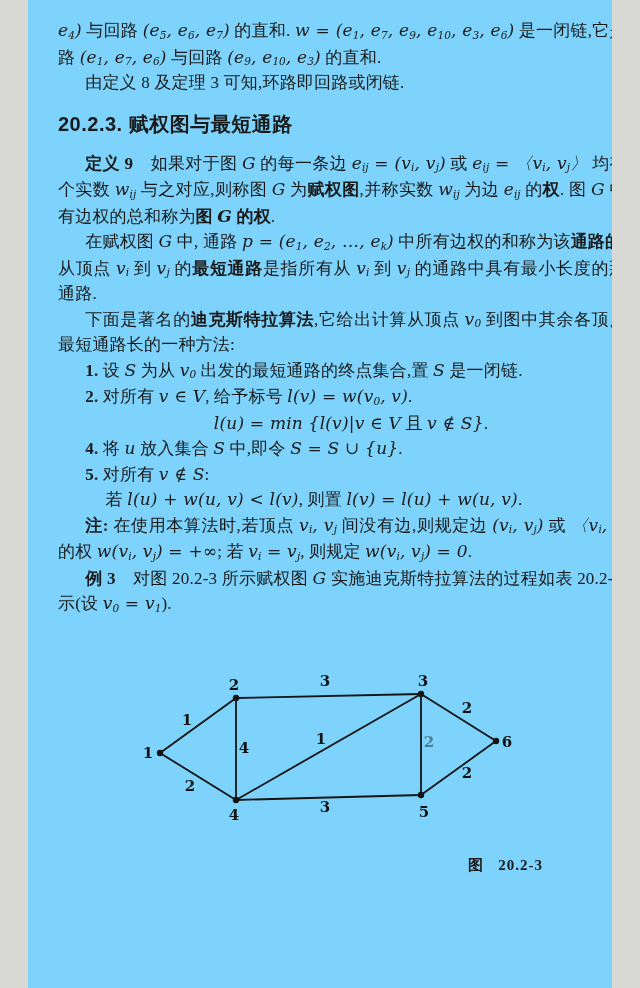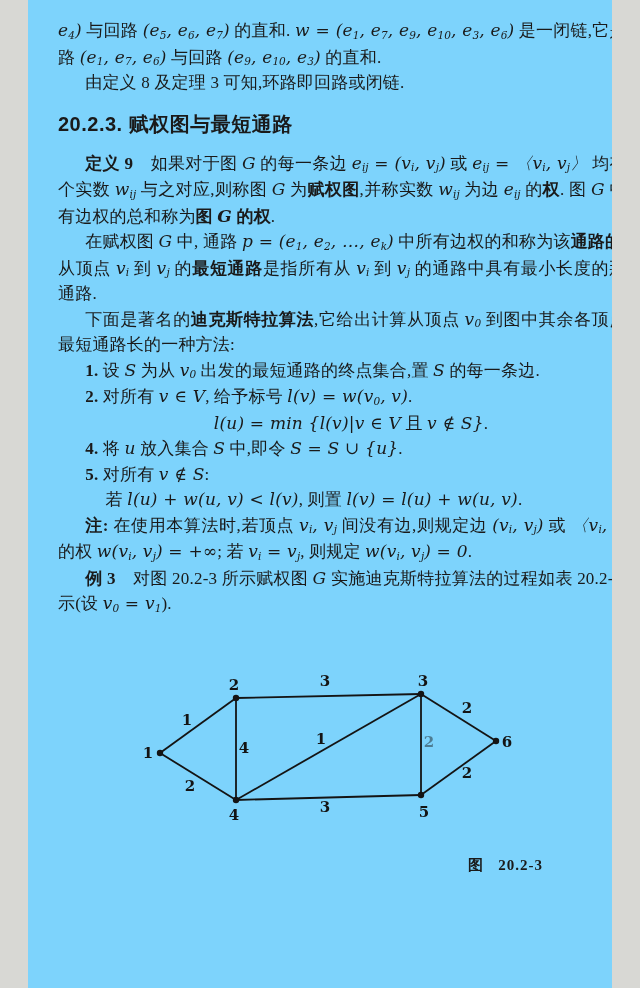--- a/index.html
+++ b/index.html
@@ -70,21 +70,21 @@
 
     <p><span class="m">e<span class="sub">4</span>)</span><span> 与回路 </span><span class="m">(e<span class="sub">5</span>, e<span class="sub">6</span>, e<span class="sub">7</span>)</span><span> 的直和. </span><span class="m">w = (e<span class="sub">1</span>, e<span class="sub">7</span>, e<span class="sub">9</span>, e<span class="sub">10</span>, e<span class="sub">3</span>, e<span class="sub">6</span>)</span><span> 是一闭链,它是回路 </span><span class="m">(e<span class="sub">1</span>, e<span class="sub">7</span>, e<span class="sub">6</span>)</span><span> 与回路 </span><span class="m">(e<span class="sub">9</span>, e<span class="sub">10</span>, e<span class="sub">3</span>)</span><span> 的直和.</span></p>
     <p class="indent"><span>由定义 8 及定理 3 可知,环路即回路或闭链.</span></p>
 
     <h2 class="section">20.2.3. 赋权图与最短通路</h2>
 
     <p class="indent"><span class="b">定义 9</span><span>　如果对于图 </span><span class="m">G</span><span> 的每一条边 </span><span class="m">e<span class="sub">ij</span> = (v<span class="sub">i</span>, v<span class="sub">j</span>)</span><span> 或 </span><span class="m">e<span class="sub">ij</span> = 〈v<span class="sub">i</span>, v<span class="sub">j</span>〉</span><span> 均有一个实数 </span><span class="m">w<span class="sub">ij</span></span><span> 与之对应,则称图 </span><span class="m">G</span><span> 为</span><span class="b">赋权图</span><span>,并称实数 </span><span class="m">w<span class="sub">ij</span></span><span> 为边 </span><span class="m">e<span class="sub">ij</span></span><span> 的</span><span class="b">权</span><span>. 图 </span><span class="m">G</span><span> 中所有边权的总和称为</span><span class="b">图 </span><span class="b m">G</span><span class="b"> 的权</span><span>.</span></p>
     <p class="indent"><span>在赋权图 </span><span class="m">G</span><span> 中, 通路 </span><span class="m">p = (e<span class="sub">1</span>, e<span class="sub">2</span>, …, e<span class="sub">k</span>)</span><span> 中所有边权的和称为该</span><span class="b">通路的长</span><span>. 从顶点 </span><span class="m">v<span class="sub">i</span></span><span> 到 </span><span class="m">v<span class="sub">j</span></span><span> 的</span><span class="b">最短通路</span><span>是指所有从 </span><span class="m">v<span class="sub">i</span></span><span> 到 </span><span class="m">v<span class="sub">j</span></span><span> 的通路中具有最小长度的那条通路.</span></p>
     <p class="indent"><span>下面是著名的</span><span class="b">迪克斯特拉算法</span><span>,它给出计算从顶点 </span><span class="m">v<span class="sub">0</span></span><span> 到图中其余各顶点的最短通路长的一种方法:</span></p>
 
-    <p class="indent"><span class="b">1. </span><span>设 </span><span class="m">S</span><span> 为从 </span><span class="m">v<span class="sub">0</span></span><span> 出发的最短通路的终点集合,置 </span><span class="m">S</span><span> 的每一条边.</span></p>
+    <p class="indent"><span class="b">1. </span><span>设 </span><span class="m">S</span><span> 为从 </span><span class="m">v<span class="sub">0</span></span><span> 出发的最短通路的终点集合,置 </span><span class="m">S</span><span> 是一闭链.</span></p>
     <p class="indent"><span class="b">2. </span><span>对所有 </span><span class="m">v ∈ V</span><span>, 给予标号 </span><span class="m">l(v) = w(v<span class="sub">0</span>, v)</span><span>.</span></p>
     <p class="formula"><span class="m">l(u) = min {l(v)|v ∈ V</span><span> 且 </span><span class="m">v ∉ S}</span><span>.</span></p>
     <p class="indent"><span class="b">4. </span><span>将 </span><span class="m">u</span><span> 放入集合 </span><span class="m">S</span><span> 中,即令 </span><span class="m">S = S ∪ {u}</span><span>.</span></p>
     <p class="indent"><span class="b">5. </span><span>对所有 </span><span class="m">v ∉ S</span><span>:</span></p>
     <p class="indent-deep"><span>若 </span><span class="m">l(u) + w(u, v) &lt; l(v)</span><span>, 则置 </span><span class="m">l(v) = l(u) + w(u, v)</span><span>.</span></p>
 
     <p class="indent"><span class="b">注:</span><span> 在使用本算法时,若顶点 </span><span class="m">v<span class="sub">i</span>, v<span class="sub">j</span></span><span> 间没有边,则规定边 </span><span class="m">(v<span class="sub">i</span>, v<span class="sub">j</span>)</span><span> 或 </span><span class="m">〈v<span class="sub">i</span>, v<span class="sub">j</span>〉</span><span> 的权 </span><span class="m">w(v<span class="sub">i</span>, v<span class="sub">j</span>) = +∞</span><span>; 若 </span><span class="m">v<span class="sub">i</span> = v<span class="sub">j</span></span><span>, 则规定 </span><span class="m">w(v<span class="sub">i</span>, v<span class="sub">j</span>) = 0</span><span>.</span></p>
     <p class="indent"><span class="b">例 3</span><span>　对图 20.2-3 所示赋权图 </span><span class="m">G</span><span> 实施迪克斯特拉算法的过程如表 20.2-1 所示(设 </span><span class="m">v<span class="sub">0</span> = v<span class="sub">1</span></span><span>).</span></p>
 
     <div class="figure-wrap">

